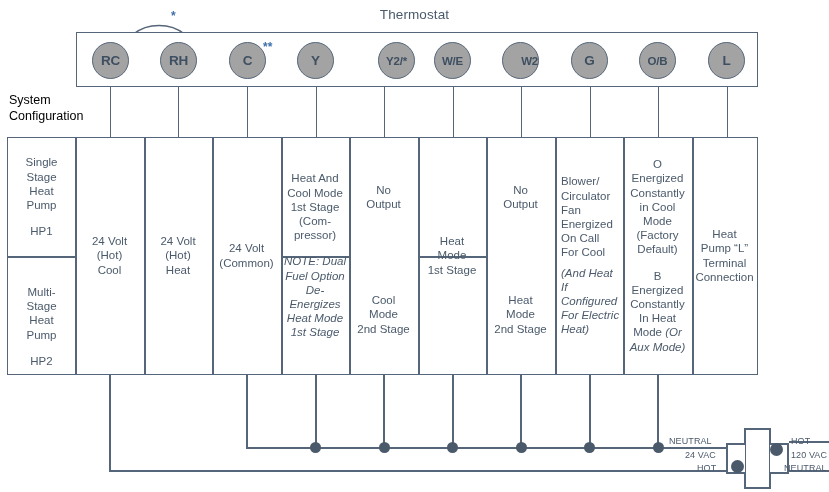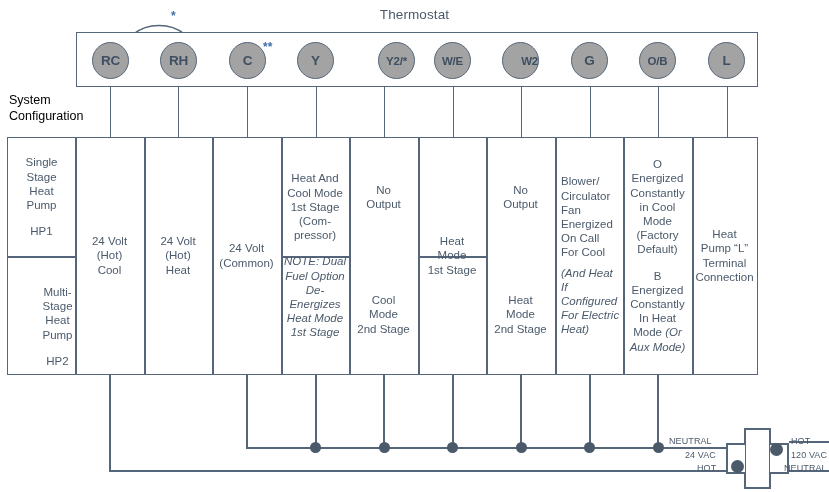--- a/index.html
+++ b/index.html
@@ -201,21 +201,21 @@
     <div class="cell" style="left:0px;top:0px;width:67px;height:118px;">
       <div>
         <span class="blk">Single</span>
         <span class="blk">Stage</span>
         <span class="blk">Heat</span>
         <span class="blk">Pump</span>
         <span class="blk" style="height:12px;">&nbsp;</span>
         <span class="blk">HP1</span>
       </div>
     </div>
-    <div class="cell" style="left:16px;top:118px;width:67px;height:141px;">
+    <div class="cell" style="left:0px;top:118px;width:67px;height:141px;">
       <div>
         <span class="blk">Multi-</span>
         <span class="blk">Stage</span>
         <span class="blk">Heat</span>
         <span class="blk">Pump</span>
         <span class="blk" style="height:12px;">&nbsp;</span>
         <span class="blk">HP2</span>
       </div>
     </div>
 

